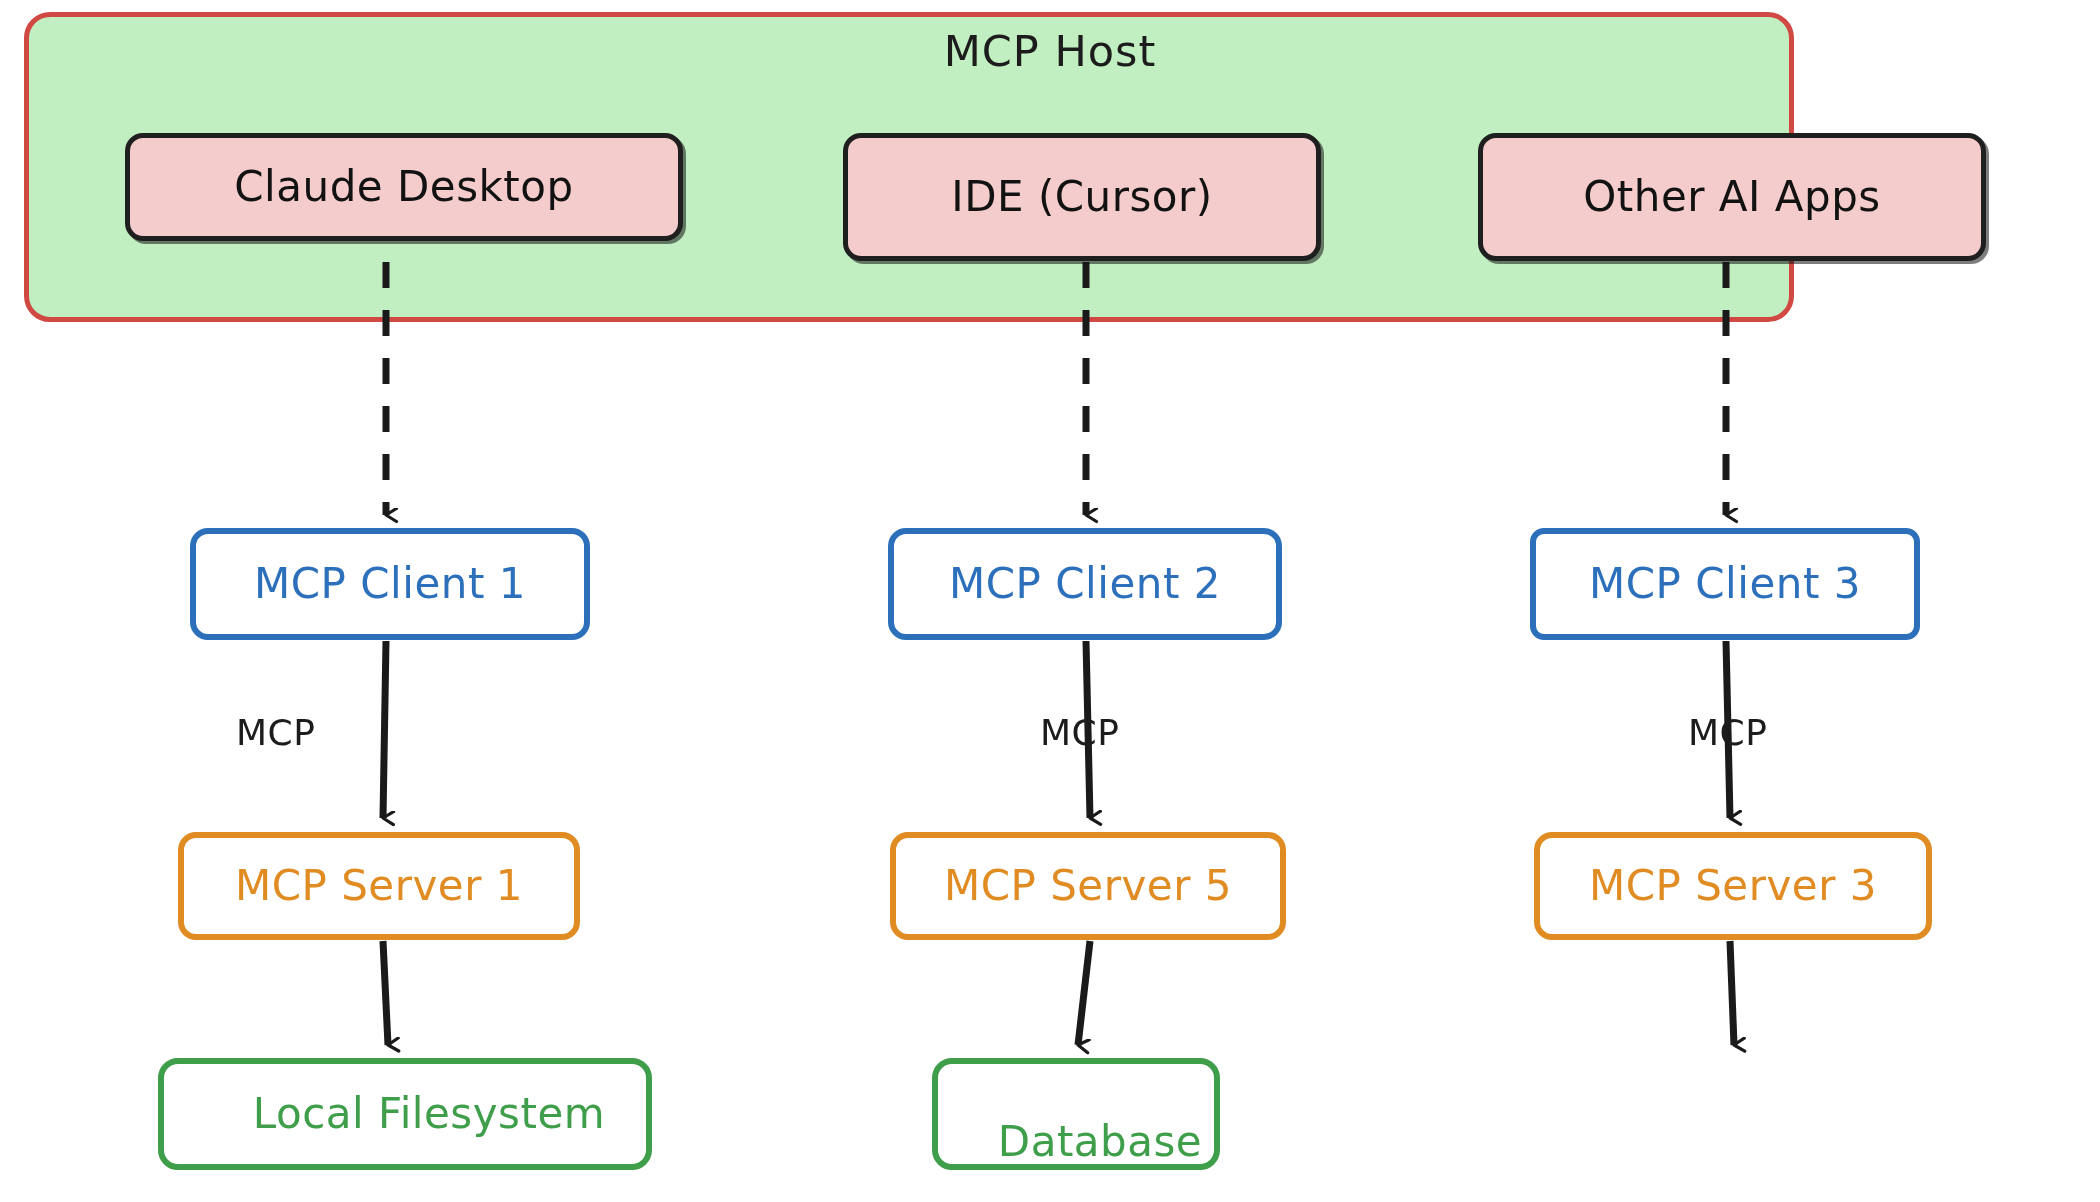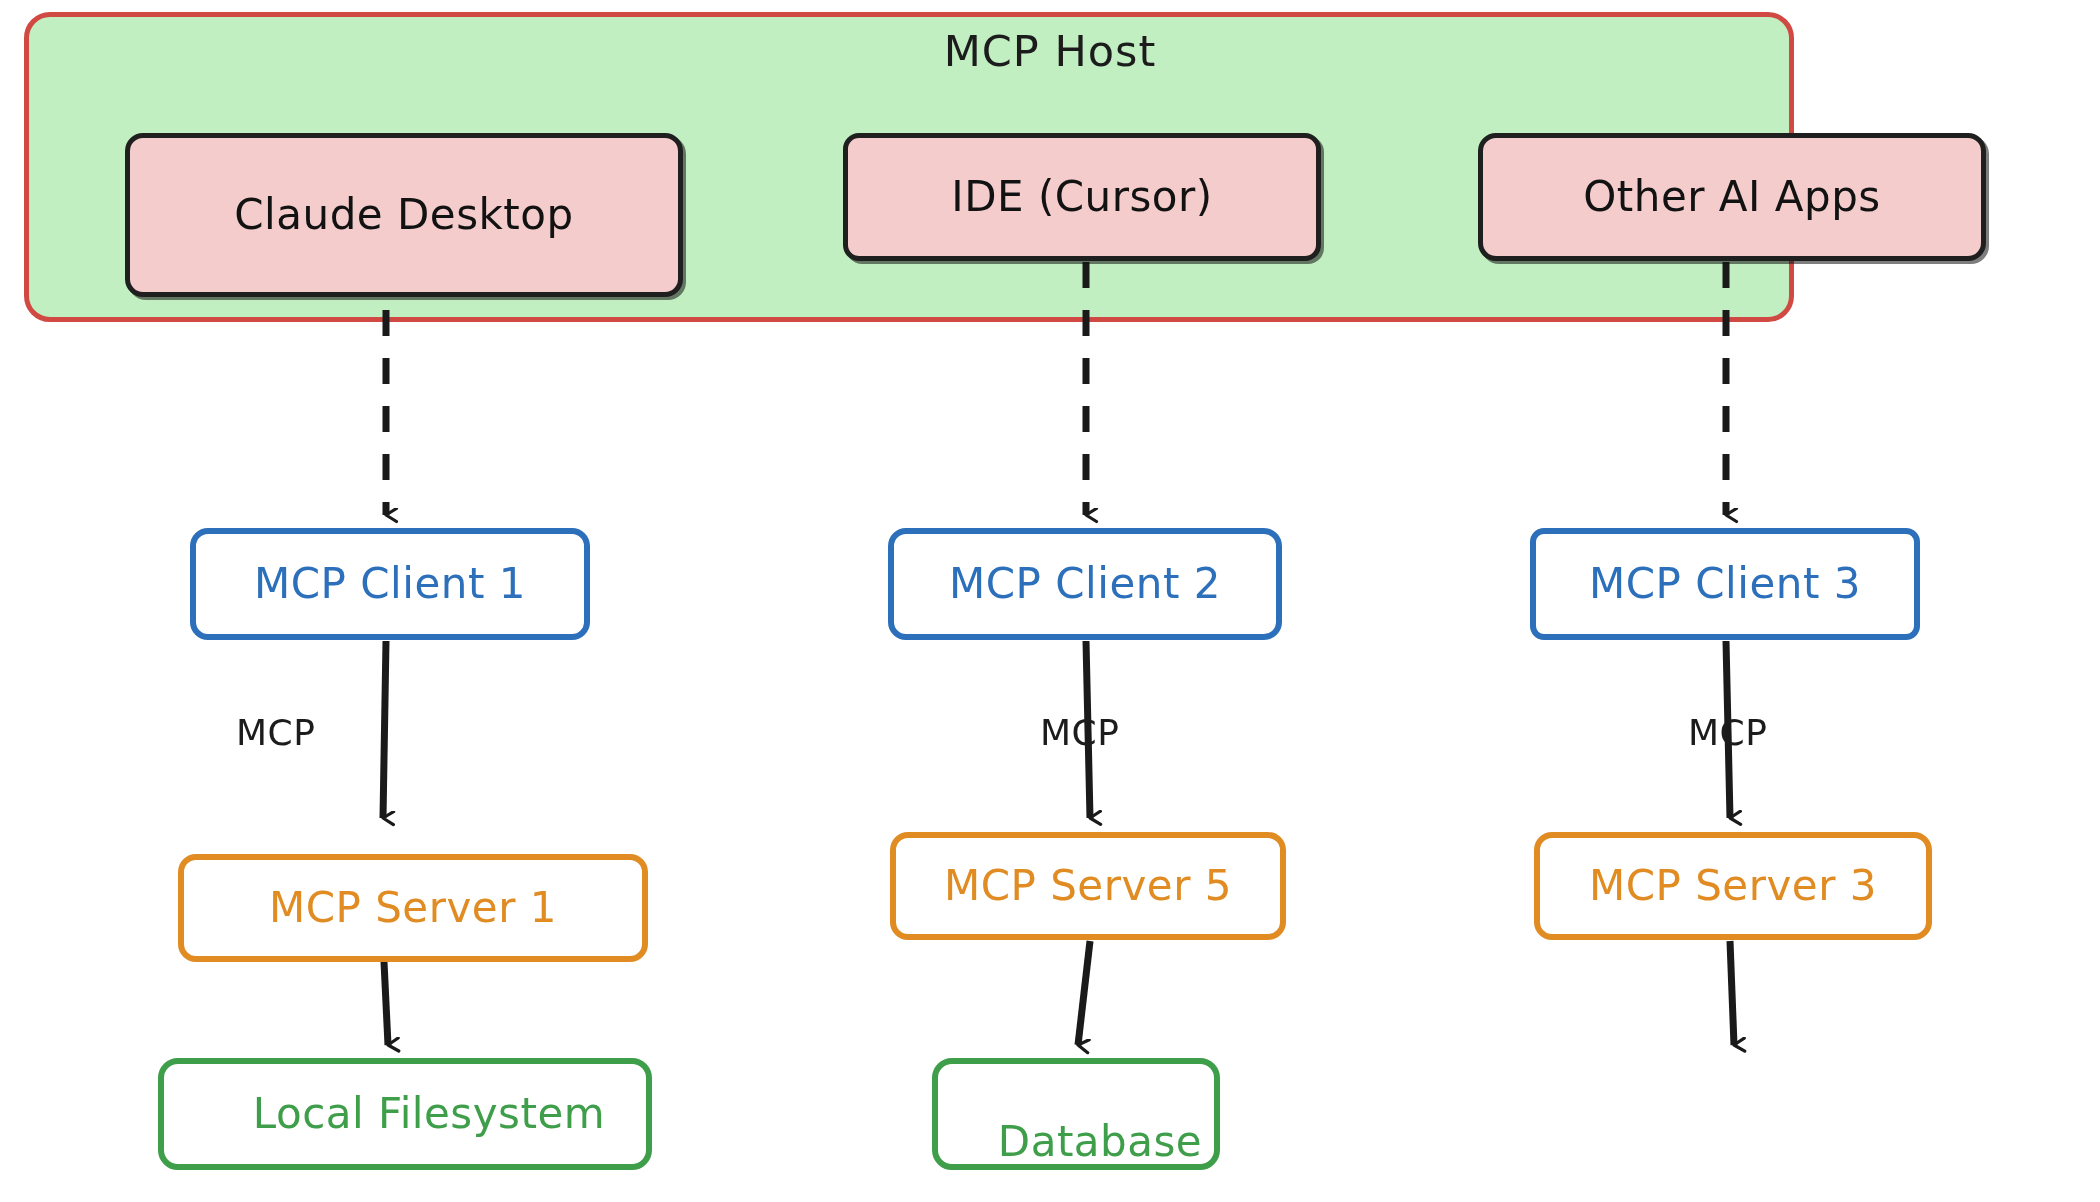--- a/index.html
+++ b/index.html
@@ -139,41 +139,41 @@
       <line x1="383" y1="941" x2="388" y2="1045" stroke="#1a1a1a" stroke-width="7" marker-end="url(#vhead)"></line>
     </g>
     <g>
       <line x1="1090" y1="941" x2="1078" y2="1045" stroke="#1a1a1a" stroke-width="7" marker-end="url(#vhead)"></line>
     </g>
     <g>
       <line x1="1730" y1="941" x2="1734" y2="1045" stroke="#1a1a1a" stroke-width="7" marker-end="url(#vhead)"></line>
     </g>
   </svg>
 
-  <div class="node app" style="left:125px;top:133px;width:558px;height:164px;">
+  <div class="node app" style="left:125px;top:133px;width:558px;height:108px;">
     <span>Claude Desktop</span>
   </div>
-  <div class="node app" style="left:843px;top:133px;width:478px;height:128px;border-radius:16px;">
+  <div class="node app" style="left:843px;top:133px;width:478px;height:128px;">
     <span>IDE (Cursor)</span>
   </div>
   <div class="node app" style="left:1478px;top:133px;width:508px;height:128px;">
     <span>Other AI Apps</span>
   </div>
 
   <div class="node client" style="left:190px;top:528px;width:400px;height:112px;">
     <span>MCP Client 1</span>
   </div>
   <div class="node client" style="left:888px;top:528px;width:394px;height:112px;">
     <span>MCP Client 2</span>
   </div>
   <div class="node client" style="left:1530px;top:528px;width:390px;height:112px;border-radius:14px;">
     <span>MCP Client 3</span>
   </div>
 
-  <div class="node server" style="left:178px;top:832px;width:470px;height:108px;margin-top:22px;">
+  <div class="node server" style="left:178px;top:832px;width:402px;height:108px;">
     <span>MCP Server 1</span>
   </div>
   <div class="node server" style="left:890px;top:832px;width:396px;height:108px;">
     <span>MCP Server 5</span>
   </div>
   <div class="node server" style="left:1534px;top:832px;width:398px;height:108px;">
     <span>MCP Server 3</span>
   </div>
 
   <div class="node resource" style="left:158px;top:1058px;width:494px;height:112px;">

